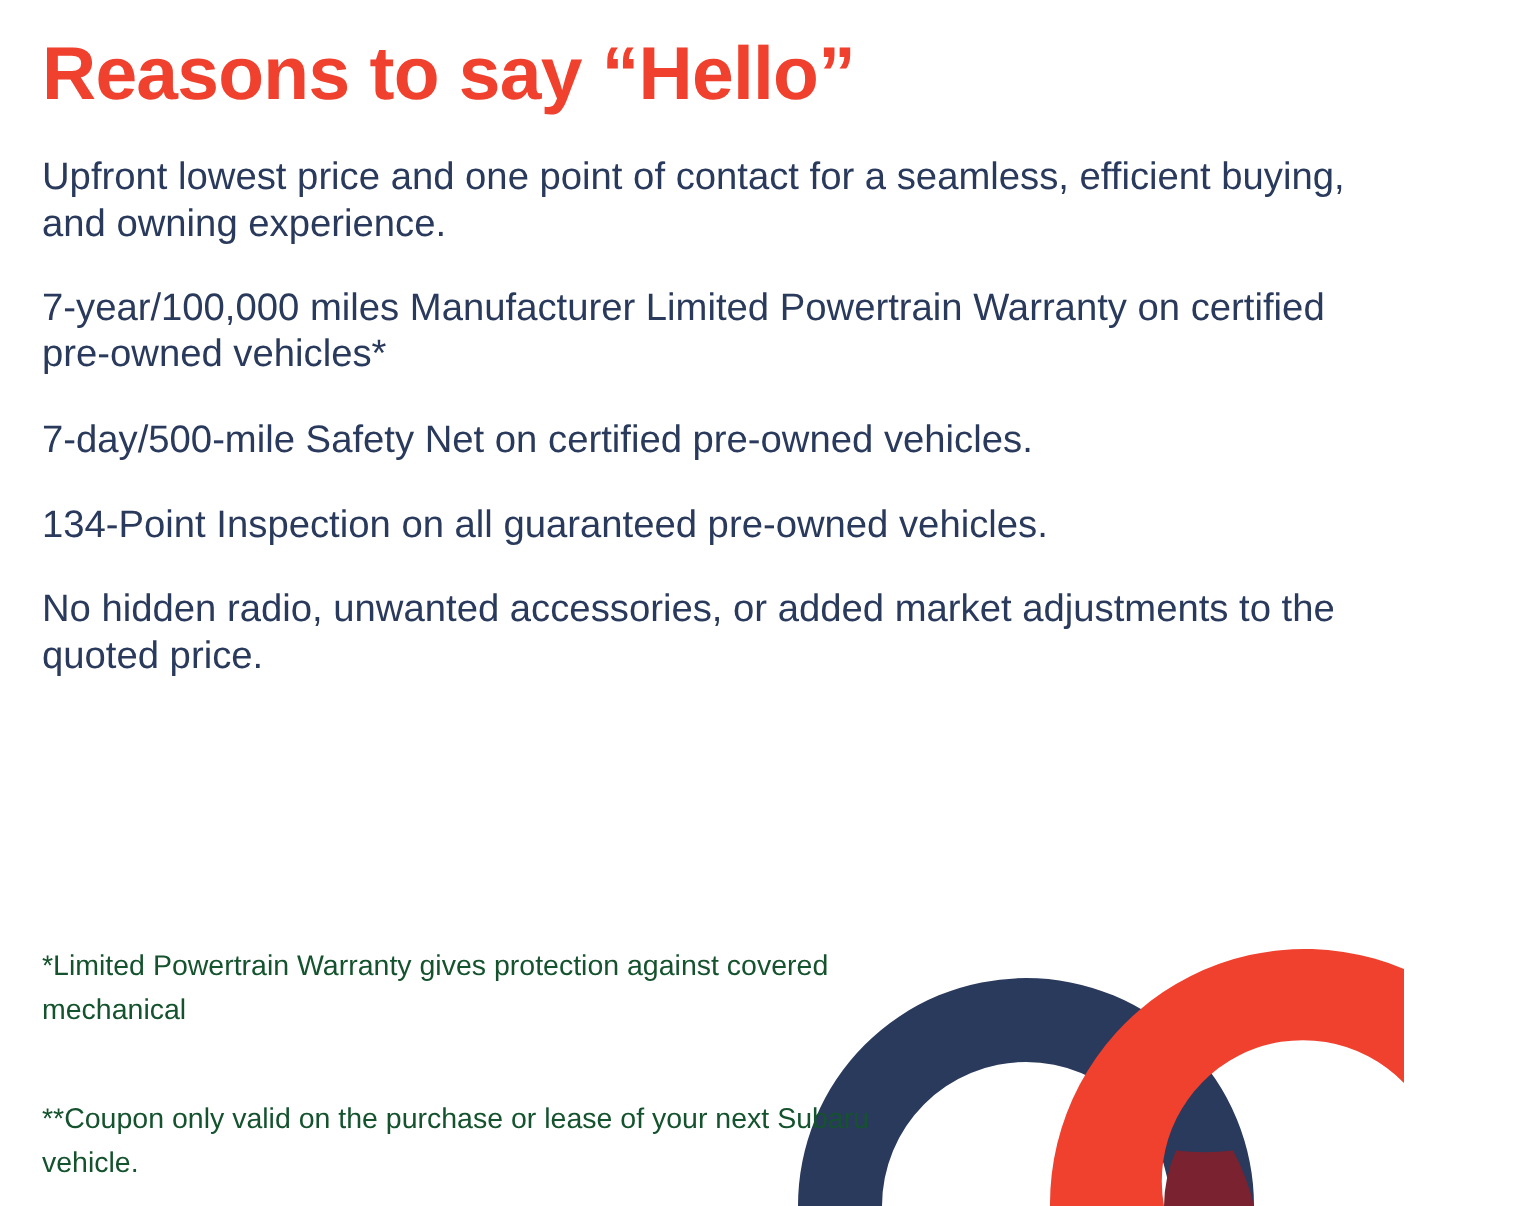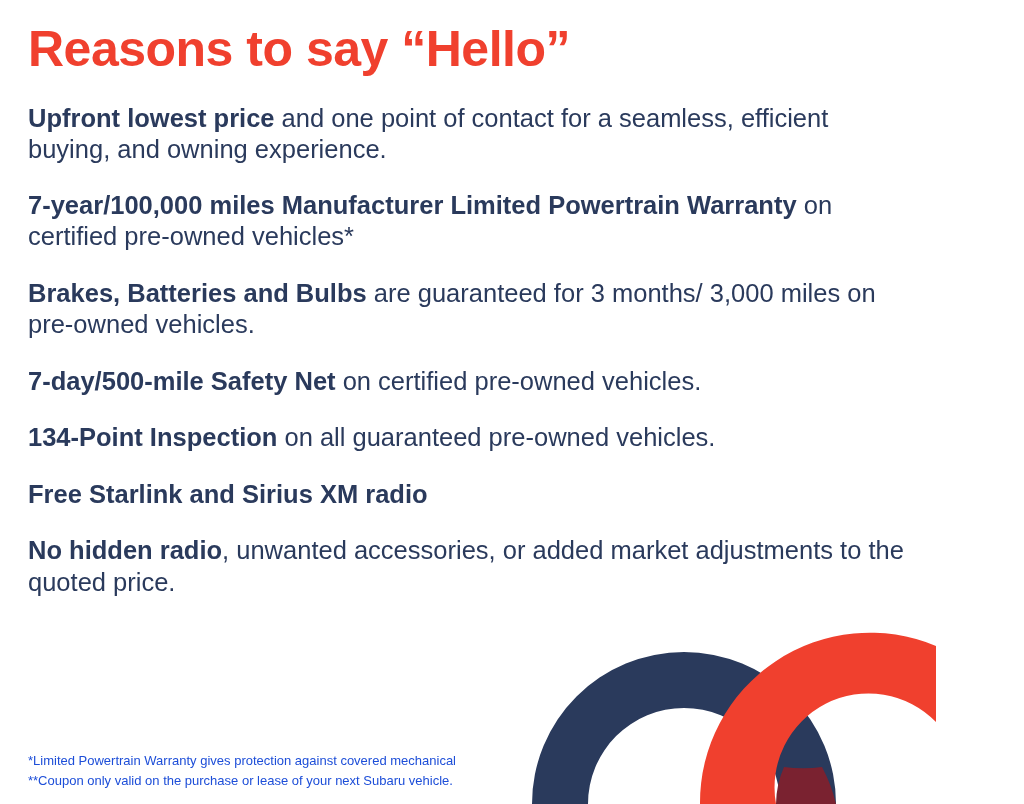--- a/index.html
+++ b/index.html
@@ -40,35 +40,36 @@
 
   .reason {
     color: #2a3a5c;
     font-size: 25.5px;
     line-height: 1.22;
     margin-bottom: 23px;
     max-width: 960px;
   }
 
   .reason b {
-    font-weight: bold;
+    font-weight: normal;
   }
 
   .footnotes {
     position: absolute;
     left: 28px;
     bottom: 14px;
     width: 600px;
     z-index: 3;
   }
 
   .footnote {
-    color: #1d4ed8;
-    font-size: 13px;
+    color: #14532d;
+    font-size: 19px;
     line-height: 1.5;
+    margin-top: 45px;
   }
 
   
   .deco {
     position: absolute;
     right: 0;
     bottom: 0;
     width: 420px;
     height: 210px;
     overflow: hidden;
@@ -79,24 +80,22 @@
 </head>
 <body>
 
 <div class="page">
 
   <h1 class="headline">Reasons to say “Hello”</h1>
 
   <div class="reasons">
     <p class="reason"><b>Upfront lowest price</b><span> and one point of contact for a seamless, efficient buying, and owning experience.</span></p>
     <p class="reason"><b>7-year/100,000 miles Manufacturer Limited Powertrain Warranty</b><span> on certified pre-owned vehicles*</span></p>
-    <p class="reason"><b>Brakes, Batteries and Bulbs</b><span> are guaranteed for 3 months/ 3,000 miles on pre-owned vehicles.</span></p>
     <p class="reason"><b>7-day/500-mile Safety Net</b><span> on certified pre-owned vehicles.</span></p>
     <p class="reason"><b>134-Point Inspection</b><span> on all guaranteed pre-owned vehicles.</span></p>
-    <p class="reason"><b>Free Starlink and Sirius XM radio</b><span></span></p>
     <p class="reason"><b>No hidden radio</b><span>, unwanted accessories, or added market adjustments to the quoted price.</span></p>
   </div>
 
   <div class="footnotes">
     <div class="footnote">*Limited Powertrain Warranty gives protection against covered mechanical</div>
     <div class="footnote">**Coupon only valid on the purchase or lease of your next Subaru vehicle.</div>
   </div>
 
   <div class="deco">
     <svg width="420" height="210" viewBox="0 0 420 210" xmlns="http://www.w3.org/2000/svg" aria-hidden="true">

